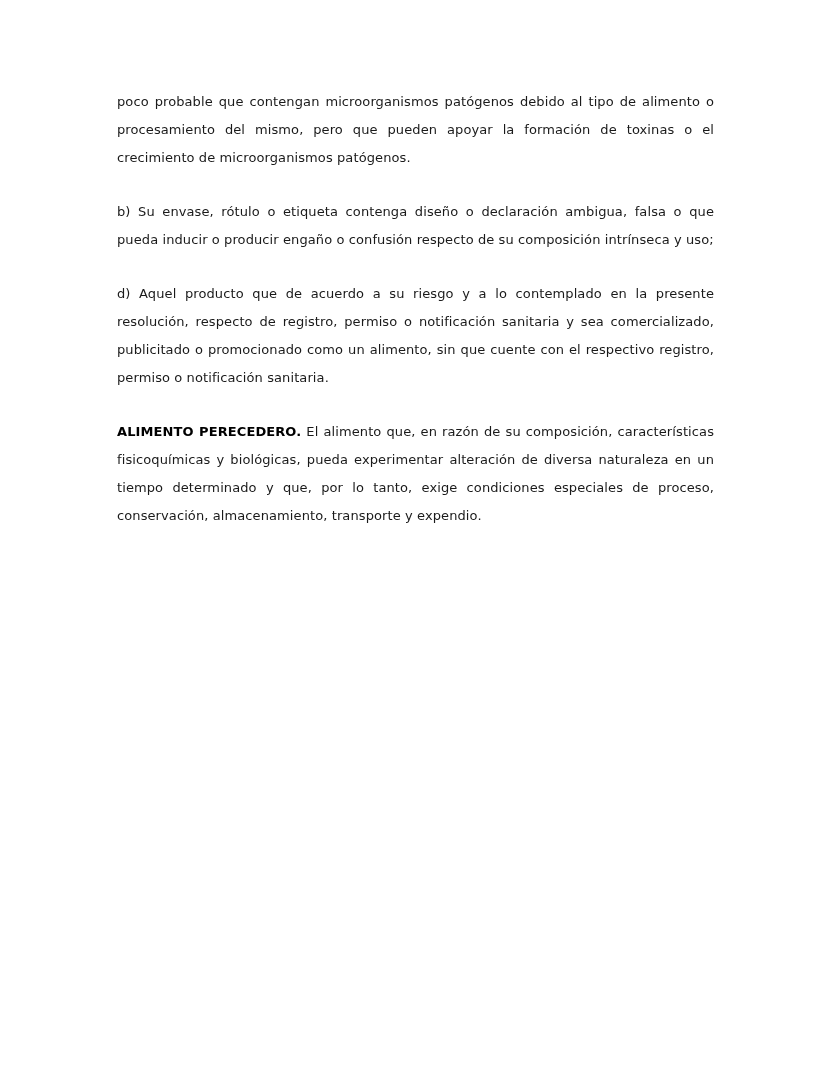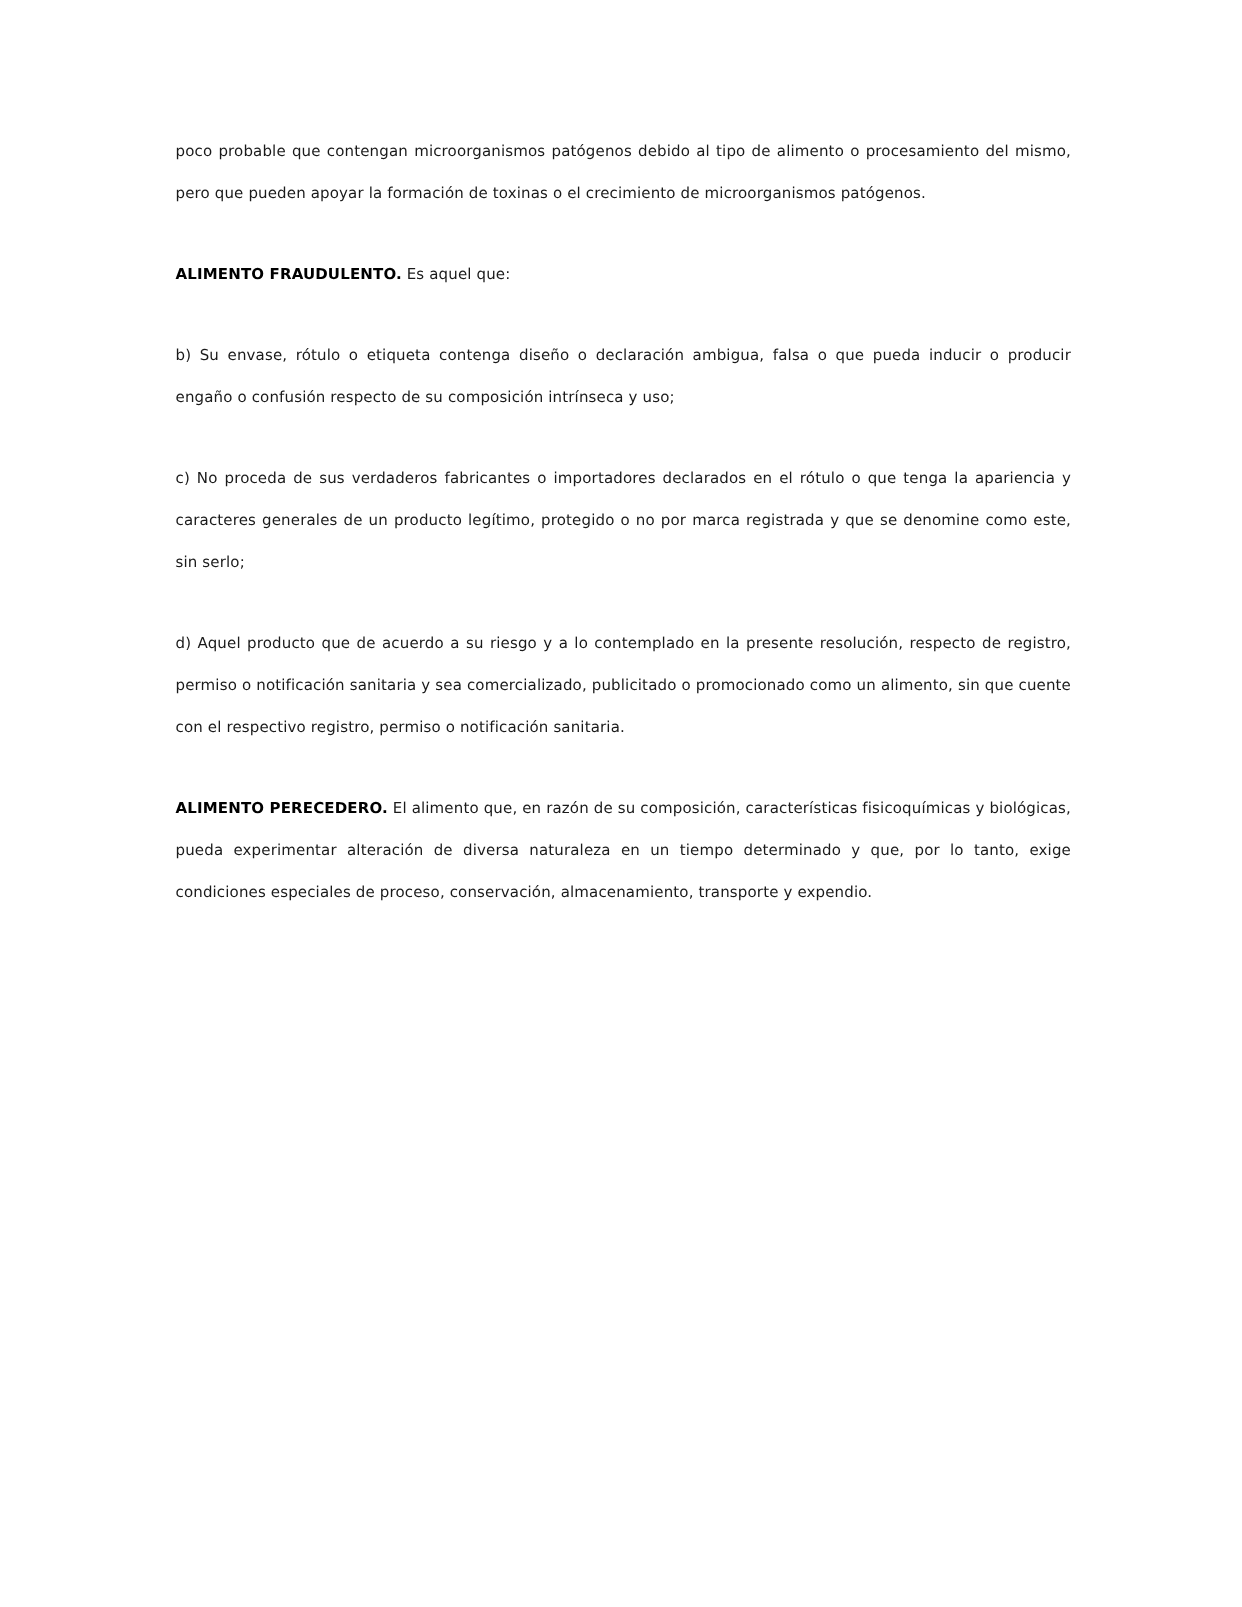--- a/index.html
+++ b/index.html
@@ -15,21 +15,21 @@
   }
   .page {
     box-sizing: border-box;
     width: 828px;
     height: 1071px;
     padding: 88px 114px 40px 117px;
     background: #ffffff;
   }
   .para {
     margin: 0 0 26px 0;
-    font-size: 10px;
+    font-size: 13px;
     line-height: 28px;
     color: #1a1a1a;
     text-align: justify;
     text-align-last: left;
     letter-spacing: 0.1px;
   }
   .para strong {
     font-weight: bold;
     color: #000000;
   }
@@ -37,25 +37,23 @@
     display: none;
   }
 </style>
 </head>
 <body>
 
 <div class="page">
 
   <p class="para"><span>poco probable que contengan microorganismos patógenos debido al tipo de alimento o procesamiento del mismo, pero que pueden apoyar la formación de toxinas o el crecimiento de microorganismos patógenos.</span></p>
 
-  <p class="para"><strong>ALIMENTO FRAUDULENTO.</strong><span> Es aquel que:</span></p>
 
 
   <p class="para"><span>b) Su envase, rótulo o etiqueta contenga diseño o declaración ambigua, falsa o que pueda inducir o producir engaño o confusión respecto de su composición intrínseca y uso;</span></p>
 
-  <p class="para"><span>c) No proceda de sus verdaderos fabricantes o importadores declarados en el rótulo o que tenga la apariencia y caracteres generales de un producto legítimo, protegido o no por marca registrada y que se denomine como este, sin serlo;</span></p>
 
   <p class="para"><span>d) Aquel producto que de acuerdo a su riesgo y a lo contemplado en la presente resolución, respecto de registro, permiso o notificación sanitaria y sea comercializado, publicitado o promocionado como un alimento, sin que cuente con el respectivo registro, permiso o notificación sanitaria.</span></p>
 
   <p class="para"><strong>ALIMENTO PERECEDERO.</strong><span> El alimento que, en razón de su composición, características fisicoquímicas y biológicas, pueda experimentar alteración de diversa naturaleza en un tiempo determinado y que, por lo tanto, exige condiciones especiales de proceso, conservación, almacenamiento, transporte y expendio.</span></p>
 
 
 </div>
 
 </body></html>

